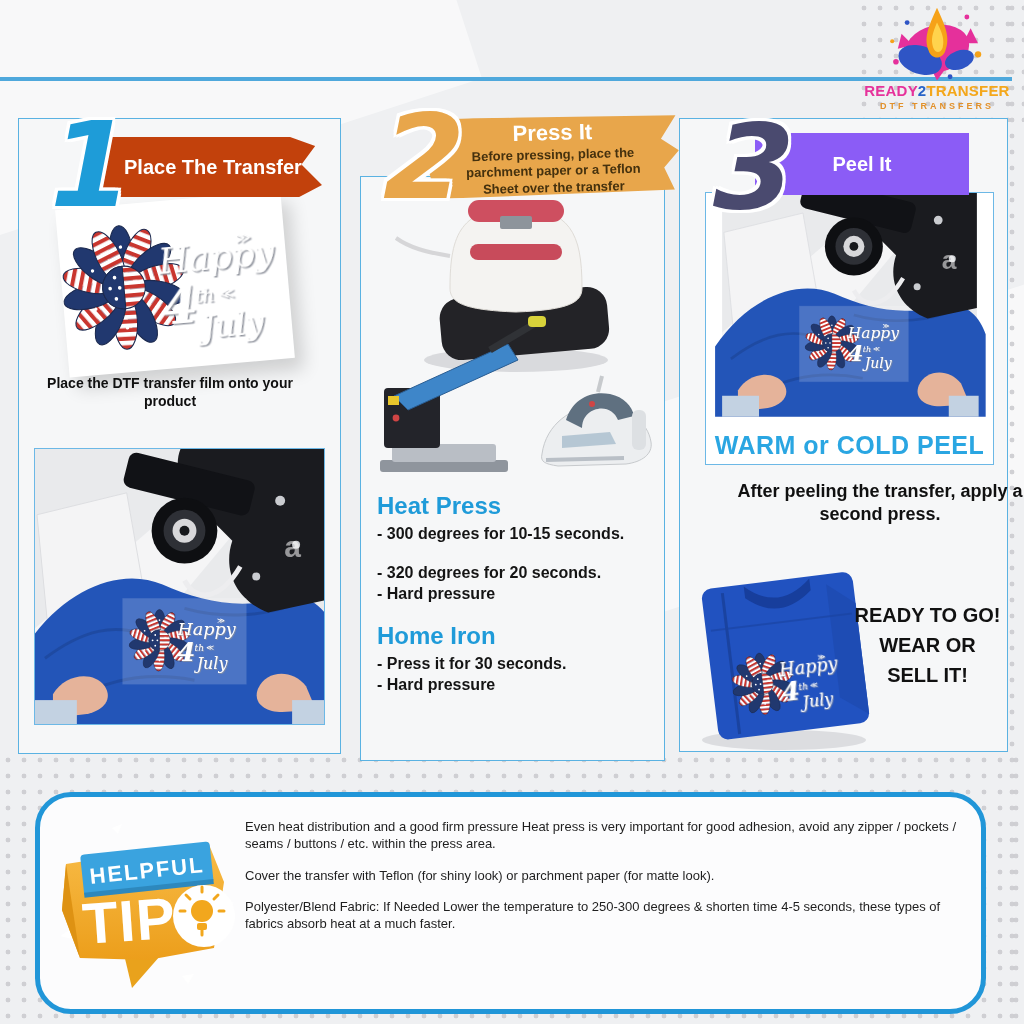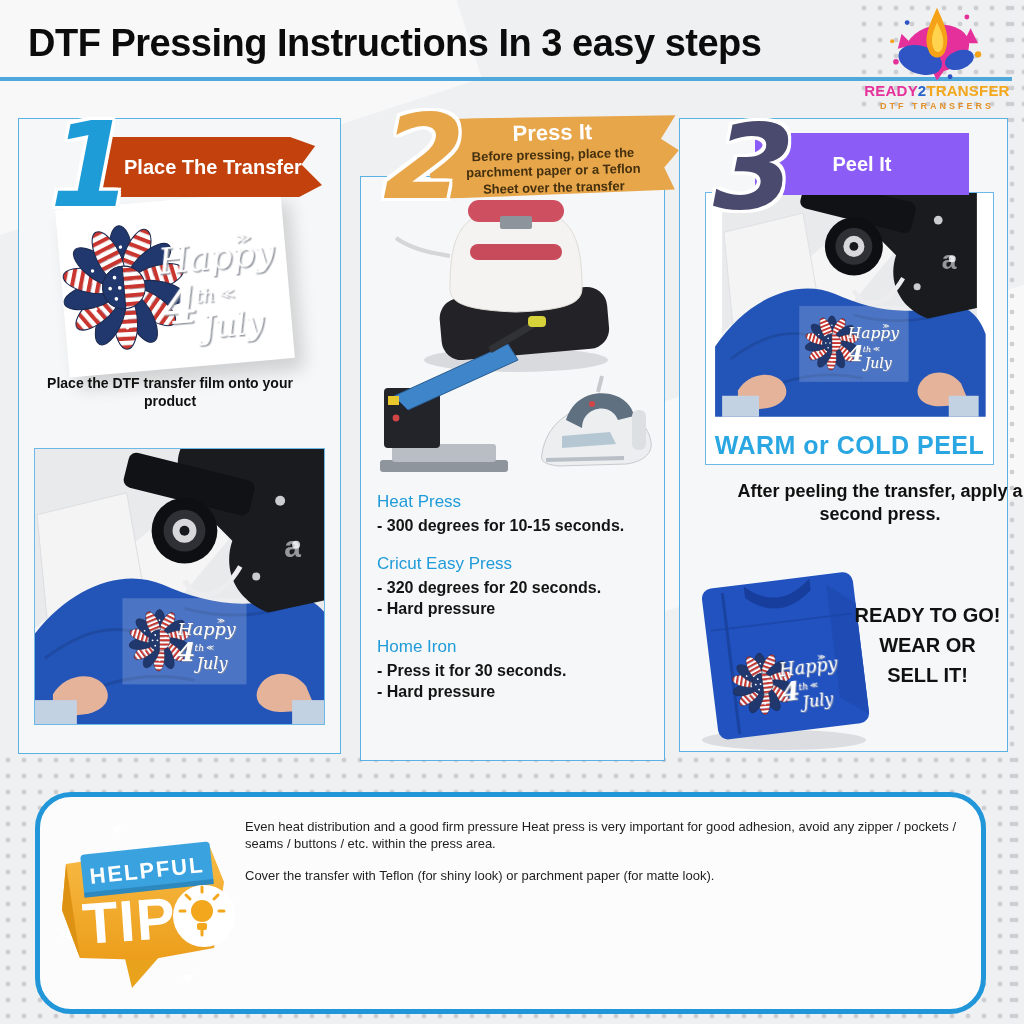--- a/index.html
+++ b/index.html
@@ -63,21 +63,21 @@
     background:#fff; transform:rotate(-5deg); box-shadow:8px 12px 18px rgba(0,0,0,.16); }
   #caption-1 { position:absolute; left:26px; top:374px; width:288px; z-index:2;
     text-align:center; font-weight:bold; font-size:14px; color:#101010; line-height:1.3; }
   #photo-1 { position:absolute; left:34px; top:448px; width:291px; height:277px; z-index:2;
     border:1px solid #6cb8e6; }
 
   
   #devices { position:absolute; left:366px; top:192px; width:294px; height:295px; z-index:2; }
   #methods { position:absolute; left:377px; top:492px; width:282px; z-index:2; }
   .method { margin-bottom:17px; }
-  .method-name { color:#1f9bd9; font-weight:normal; font-size:17px; margin-bottom:3px; }
+  .method-name { color:#1f9bd9; font-weight:bold; font-size:24px; margin-bottom:3px; }
   .method-line { color:#141414; font-weight:bold; font-size:16px; line-height:1.35; }
 
   
   #photobox-3 { position:absolute; left:705px; top:192px; width:289px; height:273px; z-index:2;
     border:1px solid #6cb8e6; background:#fff; }
   #peel-label { height:46px; display:flex; align-items:center; justify-content:center;
     color:#2aa6e2; font-weight:bold; font-size:25px; letter-spacing:.5px; }
   #caption-3 { position:absolute; left:694px; top:480px; width:300px; z-index:2;
     text-align:center; font-weight:bold; font-size:18px; color:#101010; line-height:1.3;margin-left:36px; }
   #folded { position:absolute; left:684px; top:552px; width:200px; height:205px; z-index:2; }
@@ -181,21 +181,20 @@
       </symbol>
     </defs>
   </svg>
 
   <div class="stripe" id="stripe1"></div>
   <div class="stripe" id="stripe2"></div>
   <div class="dots" id="dots-right"></div>
   <div class="dots" id="dots-topright"></div>
   <div class="dots" id="dots-band"></div>
 
-  <h1 id="page-title">DTF Pressing Instructions In 3 easy steps</h1>
   <div id="title-underline"></div>
 
   <div id="logo">
     <svg class="splash" width="112" height="86" viewBox="0 0 120 92">
       <ellipse cx="60" cy="50" rx="35" ry="25" fill="#e5309b" transform="rotate(-14 60 50)"></ellipse>
       <polygon points="22,34 34,46 18,50" fill="#e5309b"></polygon>
       <polygon points="96,28 88,44 104,44" fill="#e5309b"></polygon>
       <polygon points="60,84 52,68 70,70" fill="#e5309b"></polygon>
       <ellipse cx="42" cy="62" rx="24" ry="15" fill="#2f55c5" transform="rotate(18 42 62)"></ellipse>
       <ellipse cx="84" cy="62" rx="16" ry="10" fill="#2f55c5" transform="rotate(-20 84 62)"></ellipse>
@@ -265,21 +264,20 @@
       <path d="M180 268 L 258 266" stroke="#b9bfc6" stroke-width="4"></path>
       <path d="M232 200 L 236 184" stroke="#c7cacd" stroke-width="4"></path>
     </svg>
   </div>
   <div id="methods">
     <div class="method">
       <div class="method-name">Heat Press</div>
       <div class="method-line">- 300 degrees for 10-15 seconds.</div>
     </div>
     <div class="method">
-      <div class="method-name">Cricut Easy Press</div>
       <div class="method-line">- 320 degrees for 20 seconds.</div>
       <div class="method-line">- Hard pressure</div>
     </div>
     <div class="method">
       <div class="method-name">Home Iron</div>
       <div class="method-line">- Press it for 30 seconds.</div>
       <div class="method-line">- Hard pressure</div>
     </div>
   </div>
 
@@ -335,15 +333,16 @@
             <line x1="167" y1="103" x2="172" y2="103"></line>
           <line x1="138" y1="91" x2="134" y2="87"></line>
             <line x1="162" y1="91" x2="166" y2="87"></line>
         </g>
       </g>
     </svg>
   </div>
   <div id="tips-text">
     <p>Even heat distribution and a good firm pressure Heat press is very important for good adhesion, avoid any zipper / pockets / seams / buttons / etc. within the press area.</p>
     <p>Cover the transfer with Teflon (for shiny look) or parchment paper (for matte look).</p>
+    <p>Polyester/Blend Fabric: If Needed Lower the temperature to 250-300 degrees &amp; shorten time 4-5 seconds, these types of fabrics absorb heat at a much faster.</p>
   </div>
 
 </div>
 
 </body></html>

